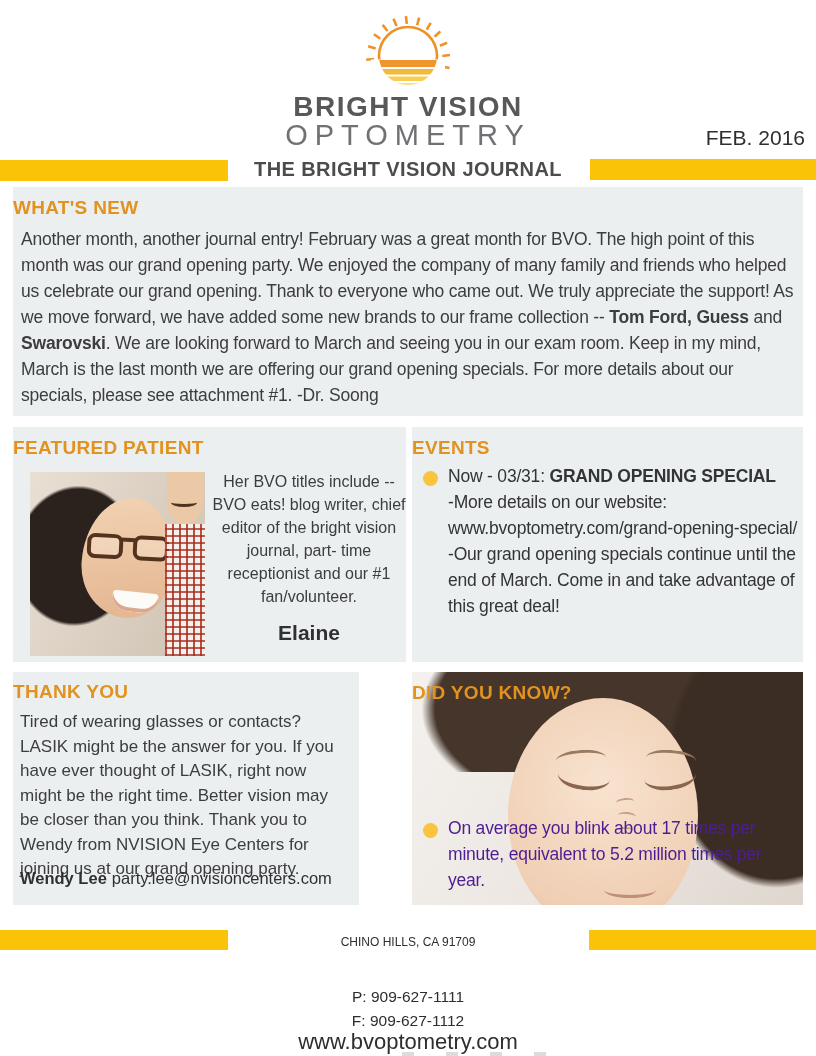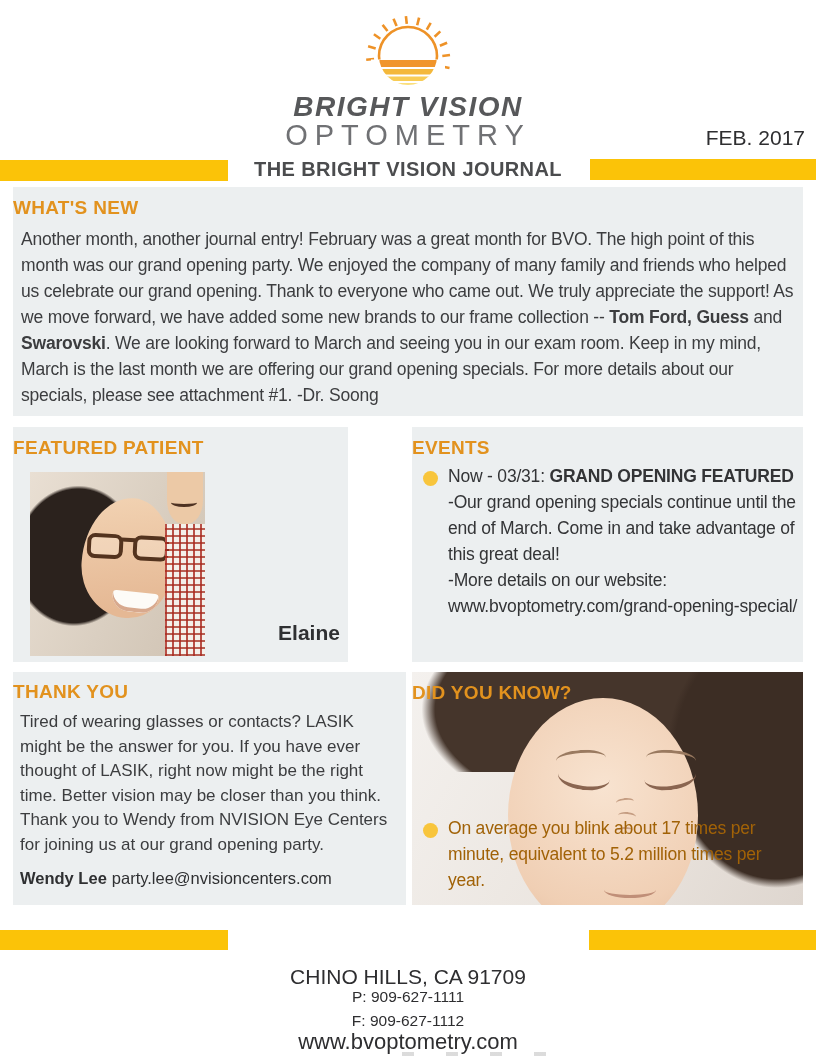--- a/index.html
+++ b/index.html
@@ -3,39 +3,39 @@
 <meta charset="utf-8">
 <style>
   * { box-sizing: border-box; margin: 0; padding: 0; }
   html,body { background:#ffffff; }
   body { font-family:"Liberation Sans","DejaVu Sans",sans-serif; }
   .page { position:relative; width:816px; height:1056px; margin:0 auto; background:#fff; overflow:hidden; color:var(--ink,#3C3D3F); }
 
   
   .logo { position:absolute; left:353px; top:10px; width:110px; height:82px; }
   .brand1 { position:absolute; top:91px; left:0; right:0; text-align:center;
-            font-size:28px; font-weight:bold; letter-spacing:1.5px; color:var(--brand,#57585A);font-style:italic; }
+            font-size:28px; font-weight:bold; letter-spacing:1.5px; color:var(--brand,#57585A); }
   .brand2 { position:absolute; top:119px; left:0; right:0; text-align:center;
             font-size:29px; font-weight:300; letter-spacing:7px; color:var(--brand_light,#707174); }
   .journal { position:absolute; top:158px; left:0; right:0; text-align:center;
              font-size:20px; font-weight:bold; letter-spacing:.4px; color:#4B4C4E; }
   .feb { position:absolute; top:126px; right:11px; font-size:21px; color:#2E2E30; }
 
   .bar { position:absolute; height:21px; background:var(--yellow,#FBC308); }
   .bar-tl { left:0;  top:160px; width:228px; }
   .bar-tr { right:0; top:159px; width:226px; }
   .bar-bl { left:0;  top:930px; width:228px; height:20px; }
   .bar-br { right:0; top:930px; width:227px; height:20px; }
 
   
   .panel { position:absolute; background:var(--panel,#ECEFF0); overflow:hidden; }
   .p-news { left:13px; top:187px; width:790px; height:229px; }
-  .p-fp   { left:13px; top:427px; width:335px; height:235px; }
+  .p-fp   { left:13px; top:427px; width:393px; height:235px; }
   .p-ev   { left:412px; top:427px; width:391px; height:235px; }
-  .p-ty   { left:13px; top:672px; width:393px; height:233px; }
+  .p-ty   { left:13px; top:672px; width:346px; height:233px; }
   .p-dyk  { left:412px; top:672px; width:391px; height:233px; }
 
   .h-orange { color:var(--orange,#E2921E); font-weight:bold; font-size:19px;
               text-align:left; letter-spacing:.3px; }
   .p-news .h-orange { margin-top:10px; }
   .p-fp .h-orange, .p-ev .h-orange { margin-top:10px; }
   .p-ty .h-orange { margin-top:9px; }
 
   .news-body { margin:7px 9px 0 8px; font-size:17.5px; line-height:26px; letter-spacing:-.2px; color:#3C3D3F; }
   b { font-weight:bold; }
@@ -95,26 +95,26 @@
   .dyk-eye.r { left:232px; top:92px; transform:rotate(-7deg); }
   .dyk-brow { position:absolute; width:50px; height:18px; border-top:3px solid #9a7a60; border-radius:50%; }
   .dyk-brow.l { left:144px; top:78px; transform:rotate(-4deg); }
   .dyk-brow.r { left:234px; top:78px; transform:rotate(4deg); }
   .dyk-crinkle { position:absolute; width:18px; height:8px; border-top:2px solid #c59d82; border-radius:50%; }
   .dyk-lips { position:absolute; left:192px; top:210px; width:52px; height:16px;
               border-bottom:3px solid #c08f78; border-radius:50%; }
   .p-dyk .h-orange { position:absolute; top:10px; left:0; right:0; z-index:3; }
   .dyk-bullet { left:11px; top:151px; z-index:3; }
   .dyk-fact { position:absolute; left:36px; top:143px; width:342px; z-index:3;
-              font-size:17.5px; line-height:26px; letter-spacing:-.2px; color:#a16207; }
+              font-size:17.5px; line-height:26px; letter-spacing:-.2px; color:#4c1d95; }
 
   
   .f-line { position:absolute; left:0; right:0; text-align:center; color:#2E2E30; }
   .f-a1 { top:934px;  font-size:15.5px; }
-  .f-a2 { top:965px;  font-size:21px; }
+  .f-a2 { top:935px;  font-size:12px; }
   .f-ph { top:988px;  font-size:15.5px; }
   .f-fx { top:1012px; font-size:15.5px; }
   .f-web { top:1029px; font-size:22px; }
   .cutoff { position:absolute; left:402px; bottom:0; width:168px; height:4px; opacity:.35;
             background:repeating-linear-gradient(90deg,#9a9a9a 0 12px, transparent 12px 44px); }
 </style>
 </head>
 <body>
 
 <div class="page">
@@ -144,21 +144,21 @@
         <rect x="20" y="50" width="70" height="7" fill="#F0952B"></rect>
         <rect x="20" y="59" width="70" height="5.5" fill="#F4B83B"></rect>
         <rect x="20" y="66.5" width="70" height="4.5" fill="#F8CC55"></rect>
         <rect x="20" y="73" width="70" height="3.5" fill="#FBDF7D"></rect>
       </g>
     </svg>
   </div>
   <div class="brand1">BRIGHT VISION</div>
   <div class="brand2">OPTOMETRY</div>
   <div class="journal">THE BRIGHT VISION JOURNAL</div>
-  <div class="feb">FEB. 2017</div>
+  <div class="feb">FEB. 2016</div>
   <div class="bar bar-tl"></div>
   <div class="bar bar-tr"></div>
 
   <div class="panel p-news">
     <div class="h-orange">WHAT'S NEW</div>
     <p class="news-body"><span>Another month, another journal entry! February was a great month for BVO.  The high point of this month was our grand opening party. We enjoyed the company of many family and friends who helped us celebrate our grand opening. Thank to everyone who came out. We truly appreciate the support! As we move forward, we have added some new brands to our frame collection -- </span><b>Tom Ford, Guess</b><span> and </span><b>Swarovski</b><span>. We are looking forward to March and seeing you in our exam room. Keep in my mind, March is the last month we are offering our grand opening specials. For more details about our specials, please see attachment #1. -Dr. Soong</span></p>
   </div>
 
   <div class="panel p-fp">
     <div class="h-orange">FEATURED PATIENT</div>
@@ -167,30 +167,31 @@
       <div class="fp-face"></div>
       <div class="fp-glasses">
         <div class="fp-lens l"></div>
           <div class="fp-bridge"></div>
           <div class="fp-lens r"></div>
       </div>
       <div class="fp-smile"></div>
       <div class="fp-plaid"></div>
       <div class="fp-face2"></div>
     </div>
+    <div class="fp-desc">Her BVO titles include -- BVO eats! blog writer, chief editor of the bright vision journal, part- time receptionist and our #1 fan/volunteer.</div>
     <div class="fp-name">Elaine</div>
   </div>
 
   <div class="panel p-ev">
     <div class="h-orange">EVENTS</div>
     <span class="bullet ev-bullet"></span>
     <div class="ev-body">
-      <p><span>Now - 03/31: </span><b>GRAND OPENING FEATURED</b></p>
+      <p><span>Now - 03/31: </span><b>GRAND OPENING SPECIAL</b></p>
+      <p><span>-More details on our website: </span><span>www.bvoptometry.com/grand-opening-special/</span></p>
       <p>-Our grand opening specials continue until the end of March. Come in and take advantage of this great deal!</p>
-      <p><span>-More details on our website: </span><span>www.bvoptometry.com/grand-opening-special/</span></p>
     </div>
   </div>
 
   <div class="panel p-ty">
     <div class="h-orange">THANK YOU</div>
     <p class="ty-body">Tired of wearing glasses or contacts? LASIK might be the answer for you. If you have ever thought of LASIK, right now might be the right time.  Better vision may be closer than you think.  Thank you to Wendy from NVISION Eye Centers for joining us at our grand opening party.</p>
     <div class="ty-contact">
       <b>Wendy Lee</b><span>party.lee@nvisioncenters.com</span>
     </div>
   </div>

